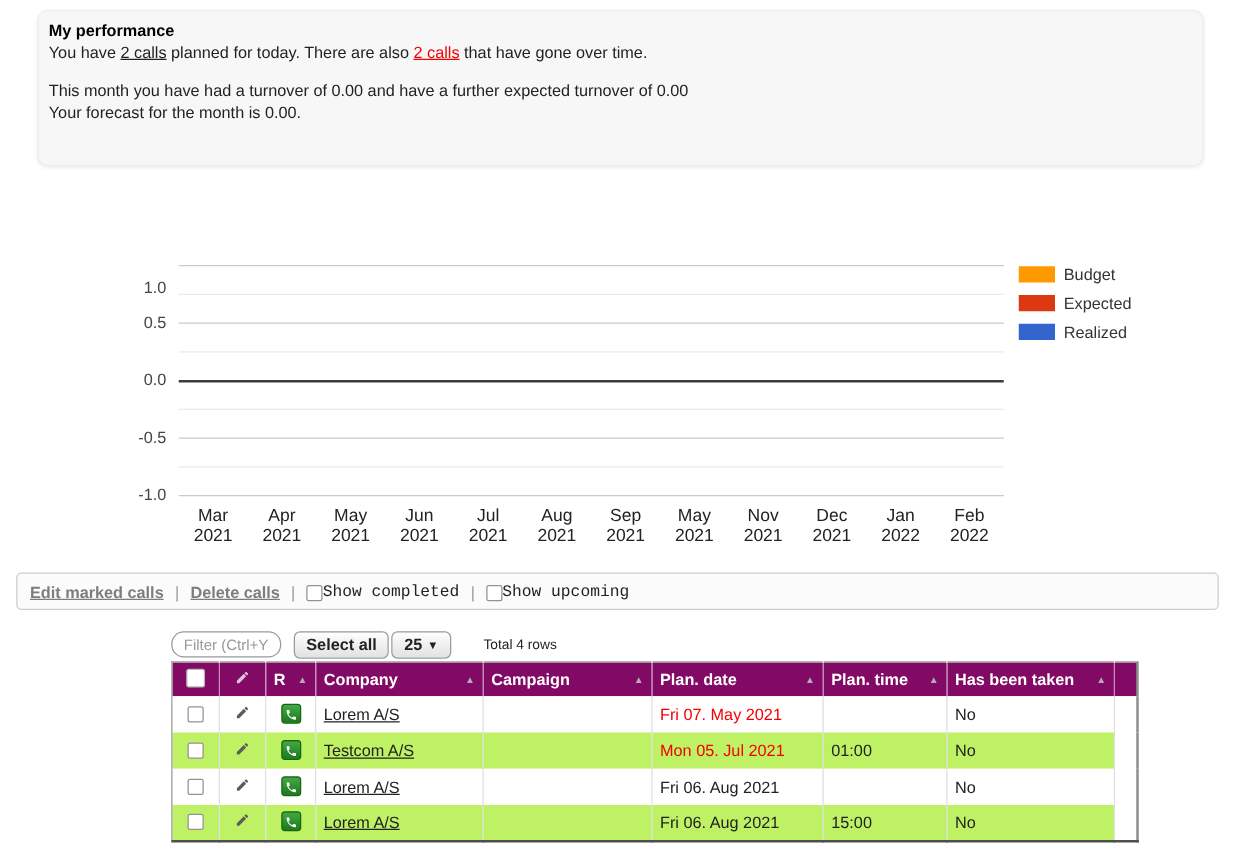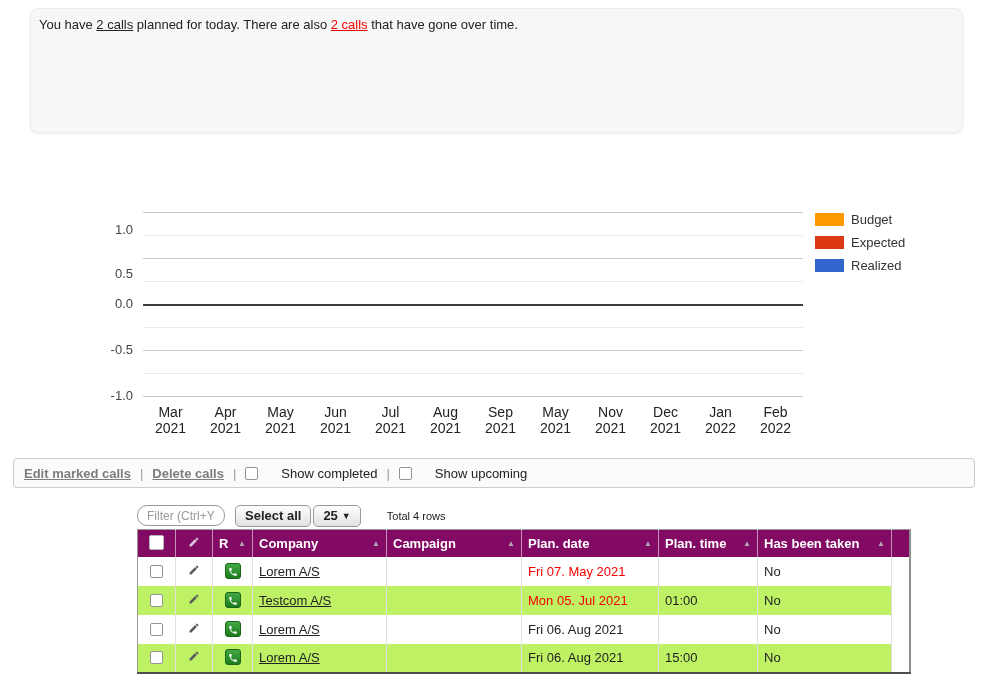--- a/index.html
+++ b/index.html
@@ -45,21 +45,21 @@
     position:absolute; left:13px; top:458px; width:962px; height:30px;
     background:#fbfbfb; border:1px solid #ccc; border-radius:4px;
     display:flex; align-items:center; padding:0 10px; gap:9px;
   }
   .toolbar a { color:#7d7d7d; font-weight:bold; text-decoration:underline; }
   .sep { color:#999; }
   .checkbox {
     display:inline-block; width:13px; height:13px; background:#fff;
     border:1px solid #939393; border-radius:2px; vertical-align:-2px; cursor:pointer;
   }
-  .cb-label { display:flex; align-items:center; gap:23px; color:#222; }
+  .cb-label { display:flex; align-items:flex-end; gap:0; color:#222;font-family:Liberation Mono, monospace; }
 
   
   .table-wrap { position:absolute; left:137px; top:502px; width:772px; }
   .controls { display:flex; align-items:center; height:27px; }
   .filter {
     width:88px; height:21px; border:1px solid #999; border-radius:10px;
     padding:1px 9px; font-family:inherit; font-size:12px; color:#333; outline:none;
   }
   .filter::placeholder { color:#999; }
   .btn {
@@ -98,27 +98,32 @@
     display:inline-block; width:16px; height:16px; border-radius:3px;
     background:linear-gradient(#43a943,#1d7a1d); border:1px solid #166616;
     line-height:0; text-align:center; padding-top:3px; cursor:pointer;
   }
   .calls th .checkbox { width:15px; height:15px; border-color:#b9b9b9; }
 </style>
 </head>
 <body>
 
 <div class="perf-panel">
+  <h3>My performance</h3>
   <p class="p-intro"><span>You have </span><a class="link-dark">2 calls</a><span> planned for today. There are also </span><a class="link-red">2 calls</a><span> that have gone over time.</span></p>
+  <p class="p-month">
+    <span style="display:block;">This month you have had a turnover of 0.00 and have a further expected turnover of 0.00</span>
+    <span style="display:block;">Your forecast for the month is 0.00.</span>
+  </p>
 </div>
 
 <div class="chart">
   <div class="yaxis">
       <div class="ylabel" style="top: 32px;">1.0</div>
-      <div class="ylabel" style="top: 76px;">0.5</div>
+      <div class="ylabel" style="top: 60px;">0.5</div>
       <div class="ylabel" style="top: 106px;">0.0</div>
       <div class="ylabel" style="top: 152px;">-0.5</div>
       <div class="ylabel" style="top: 198px;">-1.0</div>
     </div>
   <div class="plot">
       <div class="gridline minor" style="top: 23px;"></div>
       <div class="gridline minor" style="top: 69px;"></div>
       <div class="gridline minor" style="top: 115px;"></div>
       <div class="gridline minor" style="top: 161px;"></div>
       <div class="gridline " style="top: 0px;"></div>

